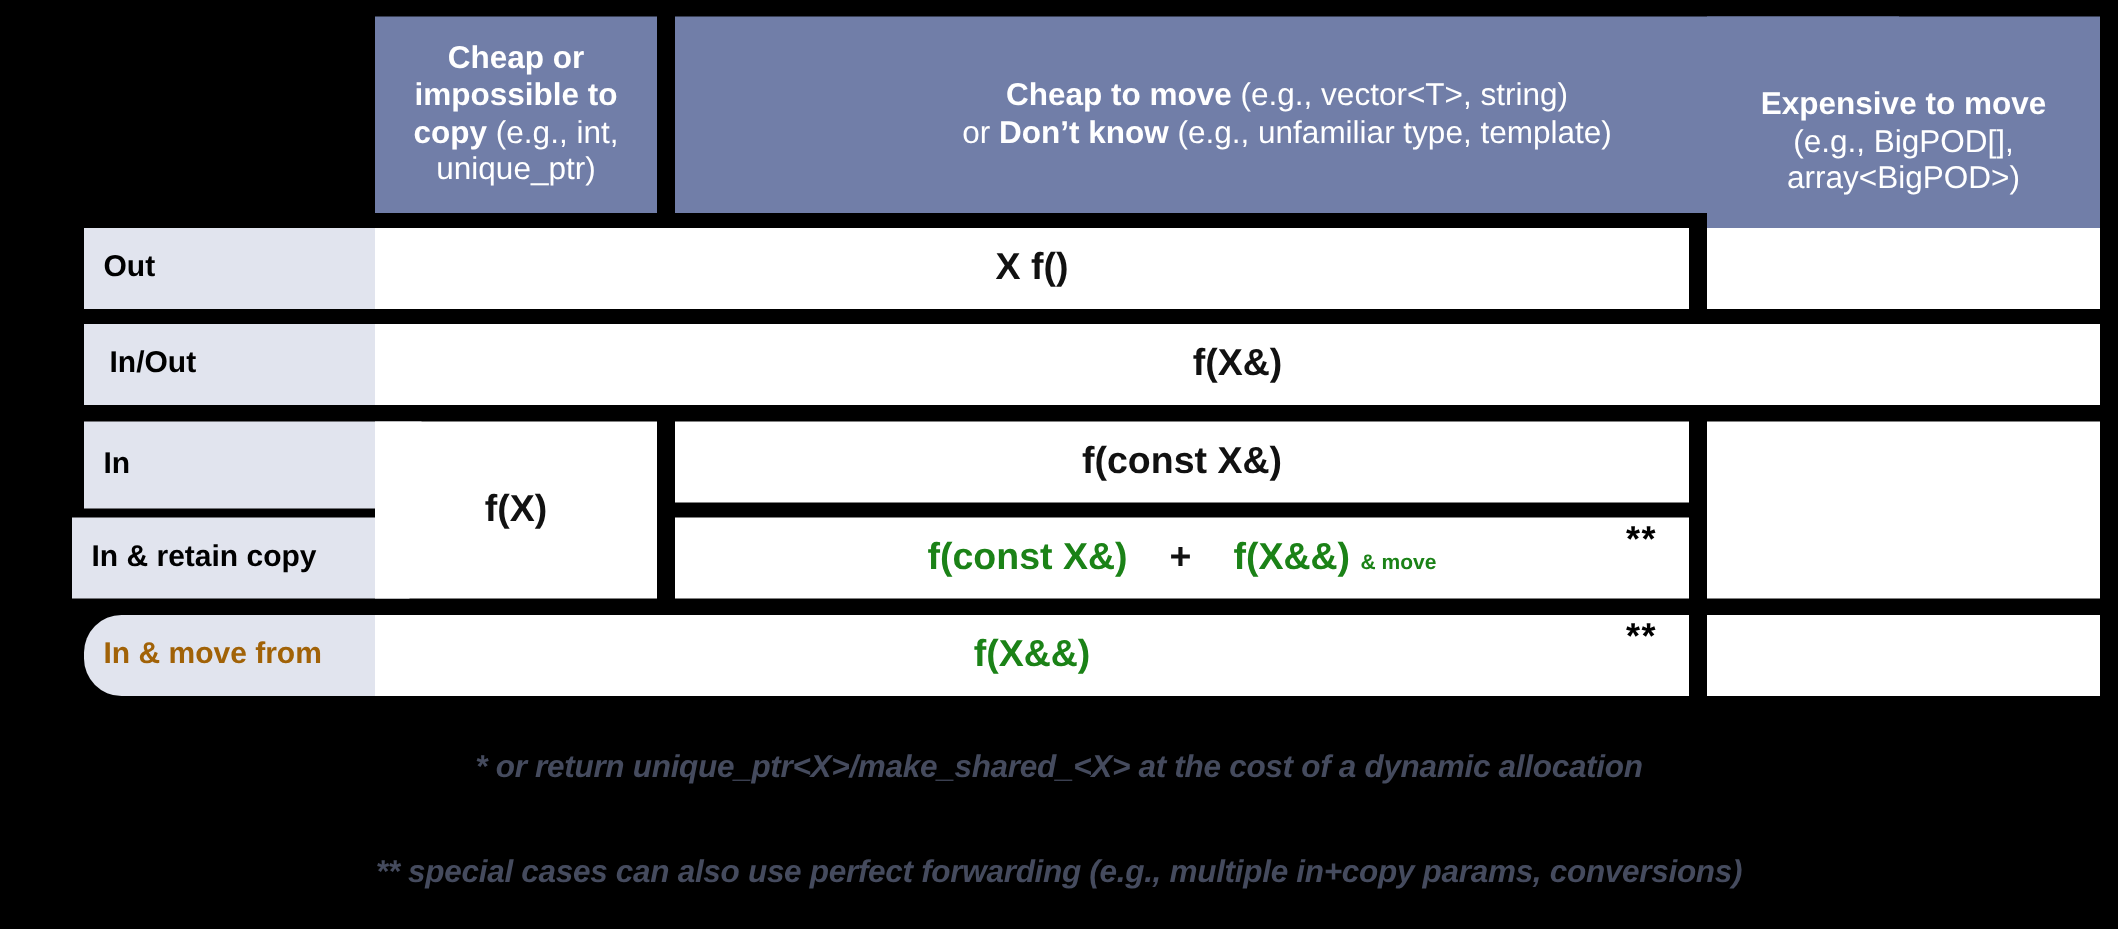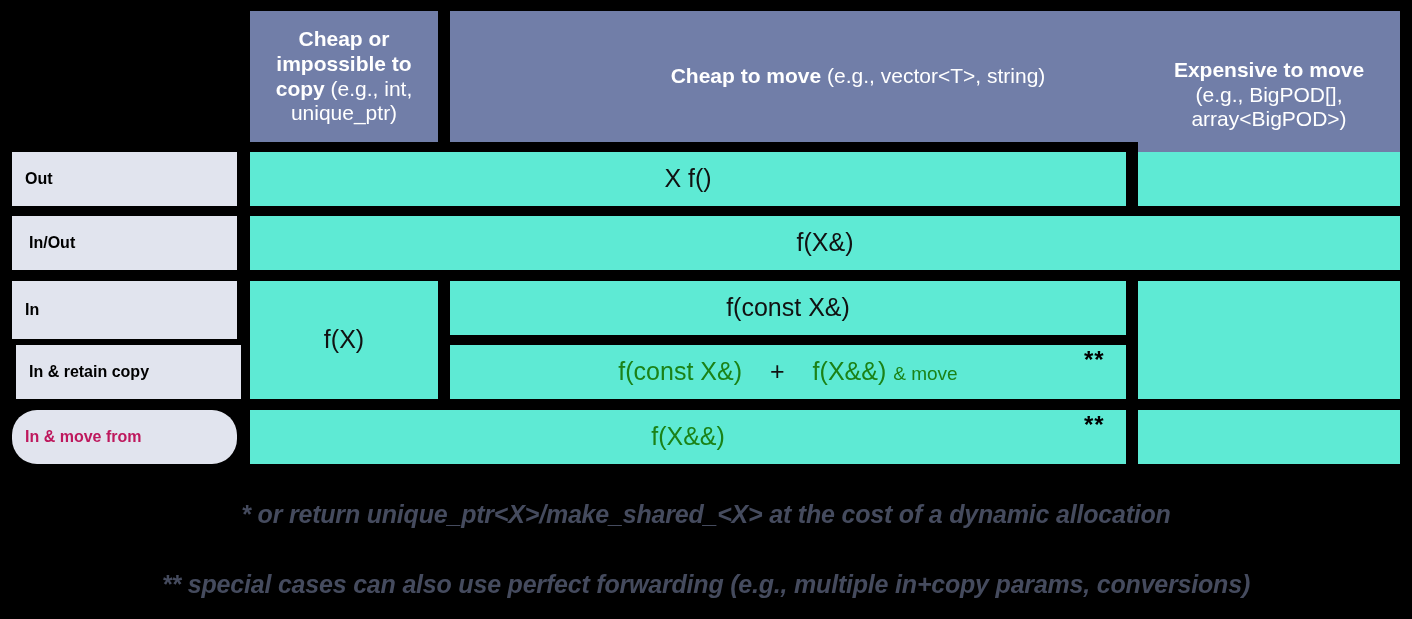--- a/index.html
+++ b/index.html
@@ -36,65 +36,66 @@
   }
   .hdr .reg { font-weight: normal; }
 
   .corner-black {
     background: #000000;
   }
 
   .rowlabel {
     background: #E1E4EE;
     color: #000000;
-    font-size: 16px;
+    font-size: 20px;
     font-weight: bold;
     justify-content: flex-start;
     text-align: left;
     padding-left: 13px;
+    margin-left: 44px;
   }
-  .rowlabel.green { color: #be185d; border-radius: 25px; }
+  .rowlabel.green { color: #a16207; border-radius: 25px; }
 
   .body {
-    background: #5eead4;
+    background: #ffffff;
     color: #111111;
     font-size: 25px;
-    font-weight: normal;
+    font-weight: bold;
   }
   .body.empty  { }
 
   .sig-line {
     display: flex;
     align-items: baseline;
     justify-content: center;
     gap: 0;
   }
   .g  { color: #1B8217; }
   .k  { color: #111111; }
-  .sm { font-size: 19px; }
+  .sm { font-size: 14px; }
 
   .stars {
     position: absolute;
     color: #000000;
     font-size: 24px;
     font-weight: bold;
     letter-spacing: 1px;
     line-height: 1;
   }
 
   
   .footnote {
     position: absolute;
     width: 100%;
     text-align: center;
     color: #454B5E;
     font-family: "Liberation Sans", sans-serif;
     font-style: italic;
     font-weight: bold;
-    font-size: 25px;
+    font-size: 21px;
     letter-spacing: -0.2px;
   }
 </style>
 </head>
 <body>
 
 <div id="sheet">
 
   <div class="cell corner-black" style="left:12px; top:11px; width:225px; height:131px;"></div>
 
@@ -102,41 +103,44 @@
     <div>
       <span>Cheap or impossible to copy</span><span class="reg"> (e.g., int, unique_ptr)</span>
     </div>
   </div>
 
   <div class="cell hdr" style="left:450px; top:11px; width:816px; height:131px;">
     <div>
       <div>
         <span>Cheap to move</span><span class="reg"> (e.g., vector&lt;T&gt;, string)</span>
       </div>
+      <div>
+        <span class="reg">or </span><span>Don’t know</span><span class="reg"> (e.g., unfamiliar type, template)</span>
+      </div>
     </div>
   </div>
 
   <div class="cell hdr" style="left:1138px; top:11px; width:262px; height:168px;">
     <div>
       <div>Expensive to move</div>
       <div class="reg">(e.g., BigPOD[],</div>
       <div class="reg">array&lt;BigPOD&gt;)</div>
     </div>
   </div>
 
   <div class="cell rowlabel" style="left:12px; top:152px; width:225px; height:54px;">
     <span>Out</span>
   </div>
   <div class="cell rowlabel" style="left:12px; top:216px; width:225px; height:54px;padding-left:17px;">
     <span>In/Out</span>
   </div>
   <div class="cell rowlabel" style="left:12px; top:281px; width:225px; height:58px;">
     <span>In</span>
   </div>
-  <div class="cell rowlabel" style="left:16px; top:345px; width:225px; height:54px;">
+  <div class="cell rowlabel" style="left:4px; top:345px; width:225px; height:54px;">
     <span>In &amp; retain copy</span>
   </div>
   <div class="cell rowlabel green" style="left:12px; top:410px; width:225px; height:54px;">
     <span>In &amp; move from</span>
   </div>
 
   <div class="cell body" style="left:250px; top:152px; width:876px; height:54px;">
     <span>X f()</span>
   </div>
 

